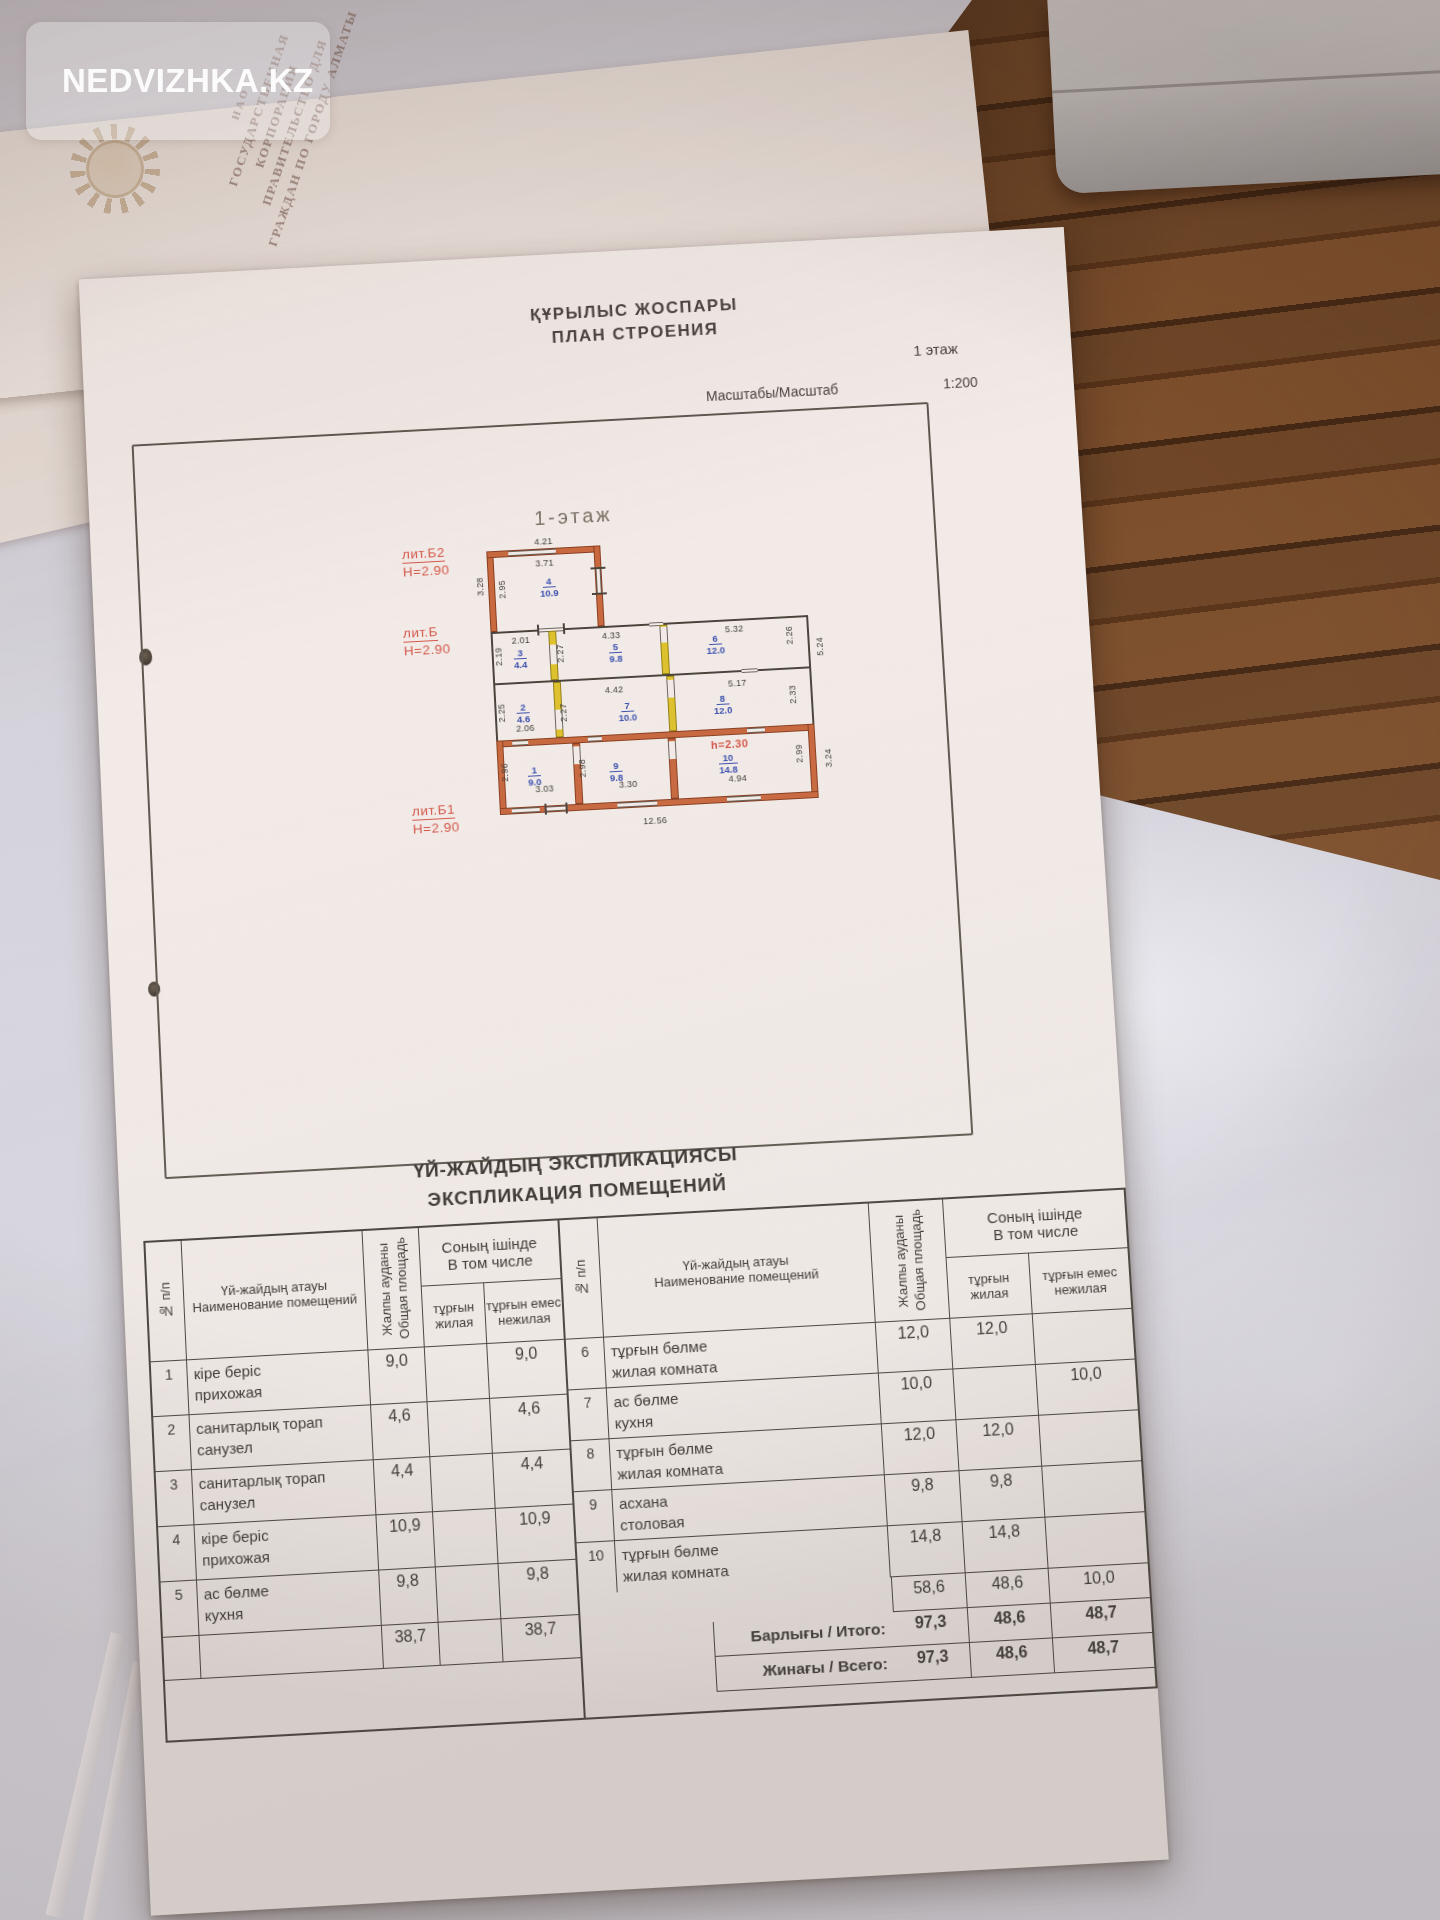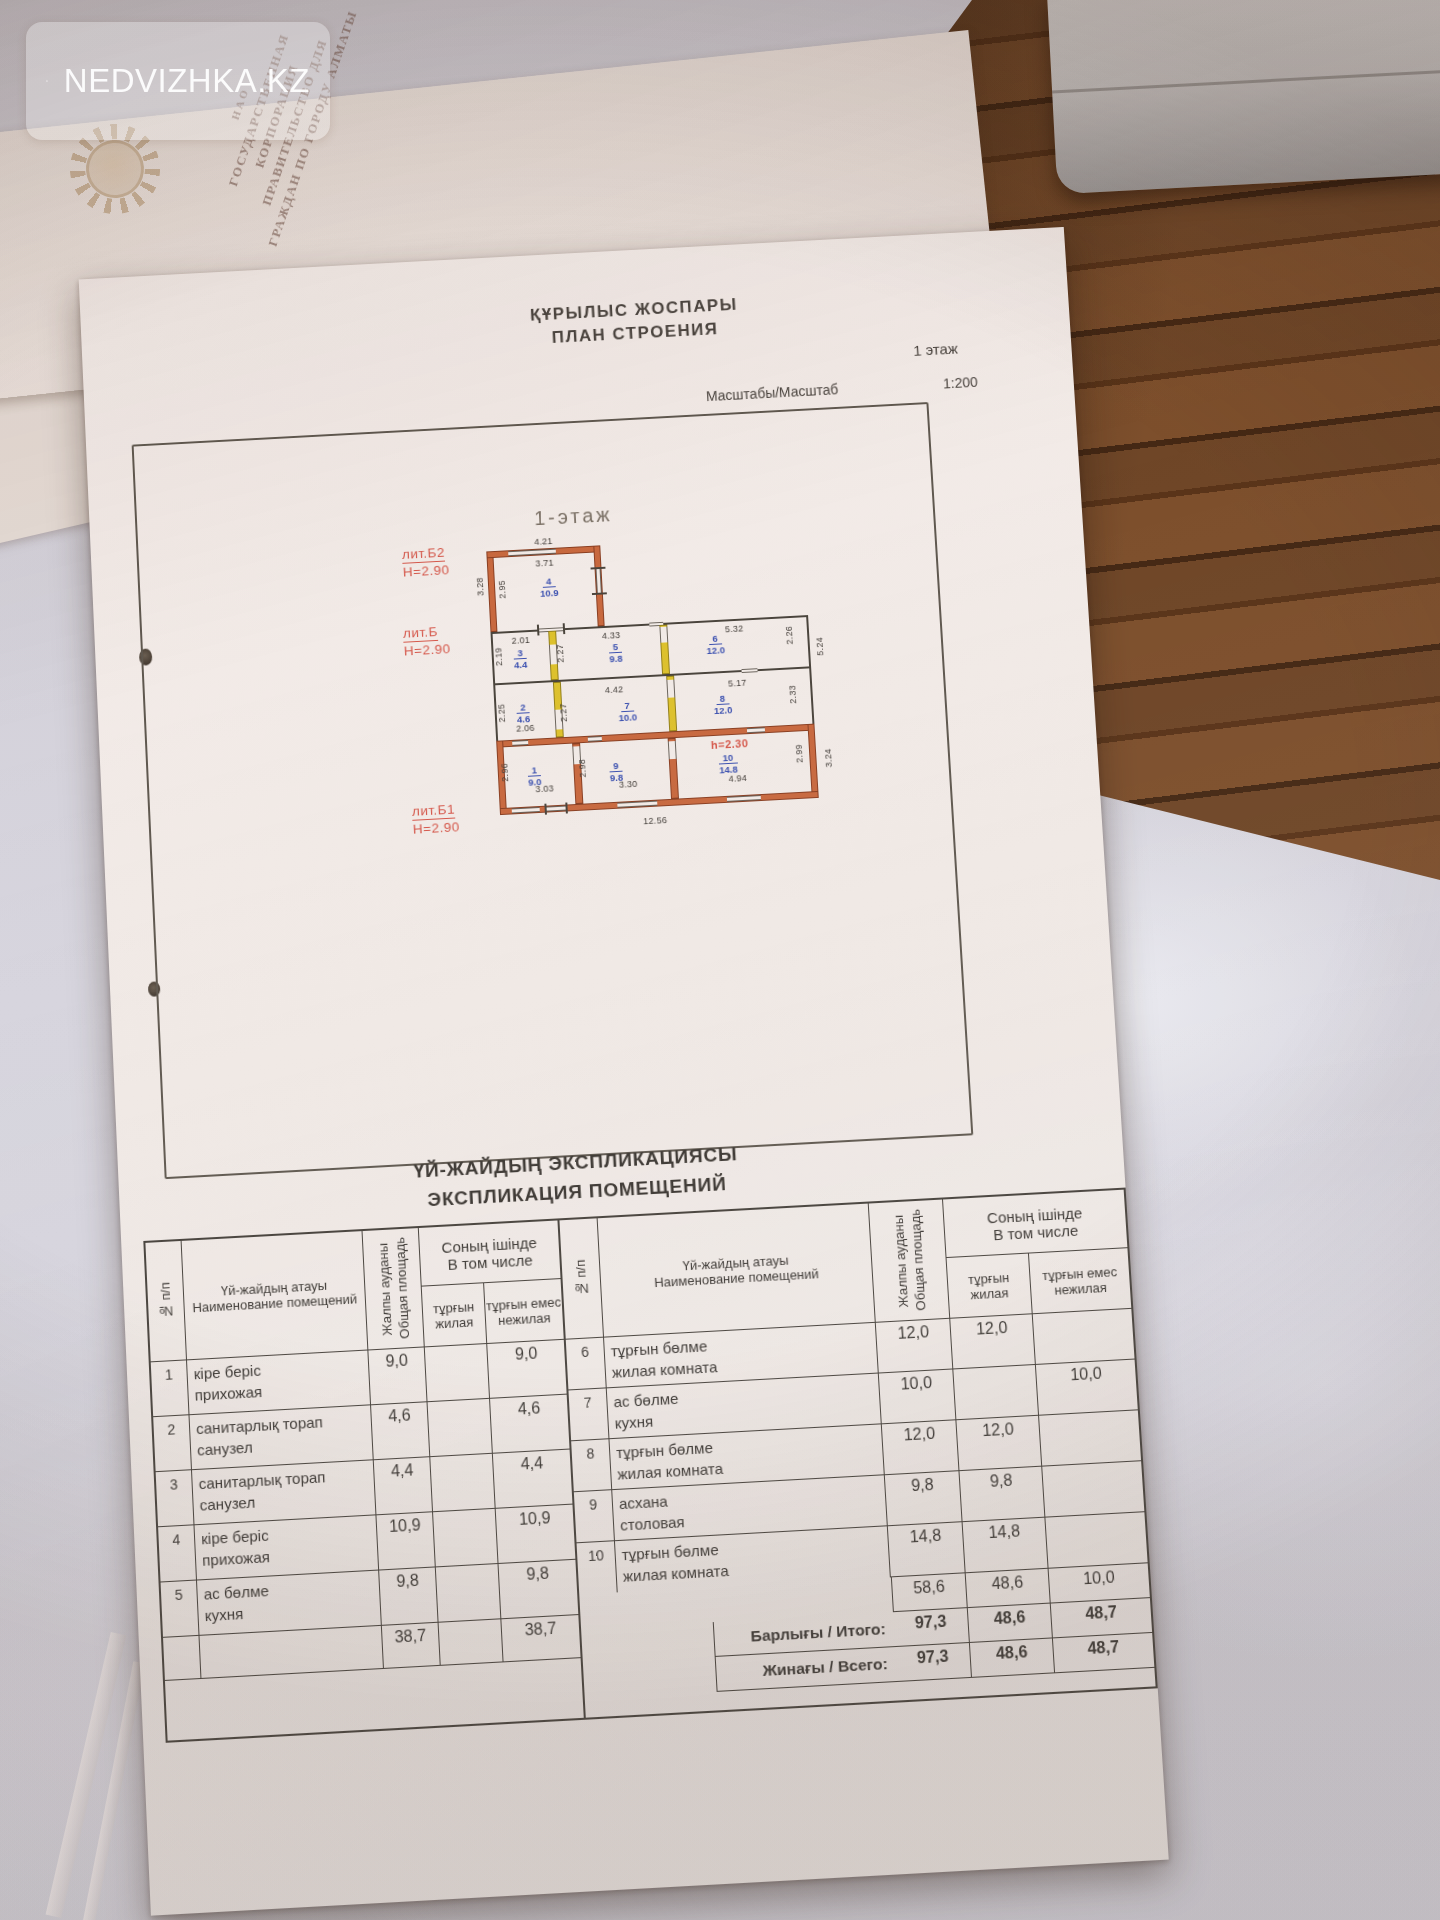--- a/index.html
+++ b/index.html
@@ -46,21 +46,21 @@
   .se1{left:78px;top:1630px;width:16px;height:290px;transform:rotate(13deg);}
   .se2{left:108px;top:1660px;width:12px;height:265px;transform:rotate(11deg);}
   .vignette { position:absolute; inset:0; z-index:8; pointer-events:none;
     background:linear-gradient(165deg, rgba(92,62,42,.12) 0%, rgba(0,0,0,0) 32%, rgba(255,255,255,.05) 68%),
                radial-gradient(1300px 900px at 38% 42%, transparent 62%, rgba(58,38,26,.14)); }
   
   .wm { position:absolute; left:26px; top:22px; width:304px; height:118px; z-index:9;
     background:rgba(255,255,255,.30); border-radius:16px;
     display:flex; align-items:center; gap:16px; padding:0 20px;
     box-shadow:0 2px 10px rgba(110,80,60,.18); }
-  .wm .t { font-size:33px; font-weight:400; color:rgba(255,255,255,.93); letter-spacing:.5px; }
+  .wm .t { font-size:33px; font-weight:700; color:rgba(255,255,255,.93); letter-spacing:.5px; }
   
   .page { position:absolute; left:108px; top:242px; width:1000px; height:1630px; z-index:6;
     background:linear-gradient(168deg,#f4ece9 0%,#f0e9e5 45%,#eae4e1 100%);
     transform:perspective(2600px) rotateX(3deg) rotate(-3.1deg); transform-origin:50% 42%;
     box-shadow:0 16px 36px rgba(45,28,16,.42), 0 2px 6px rgba(45,28,16,.3);
     color:#413c38; }
   .hole { position:absolute; border-radius:50%;
     background:radial-gradient(circle at 45% 40%, #6b5f52, #372e26); }
   .h1{left:44px;top:380px;width:13px;height:17px;}
   .h2{left:38px;top:715px;width:12px;height:15px;}

